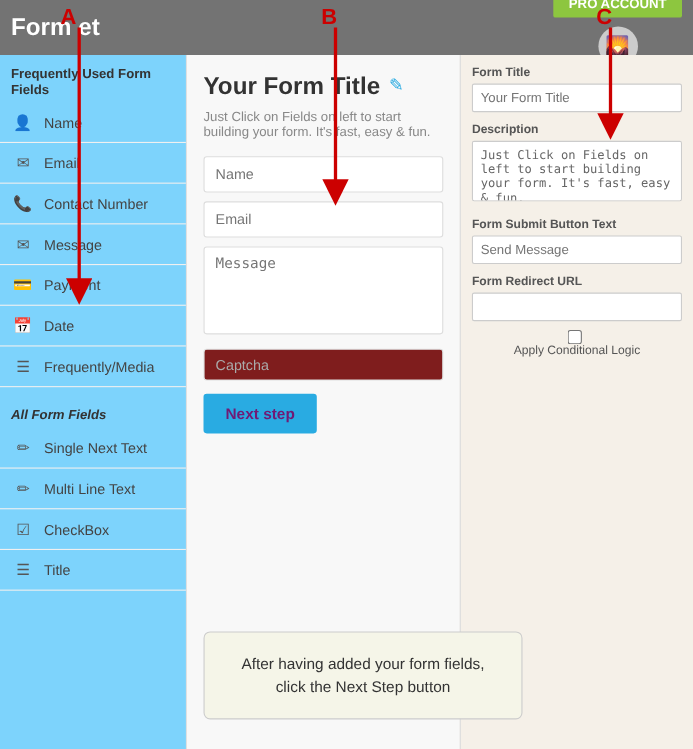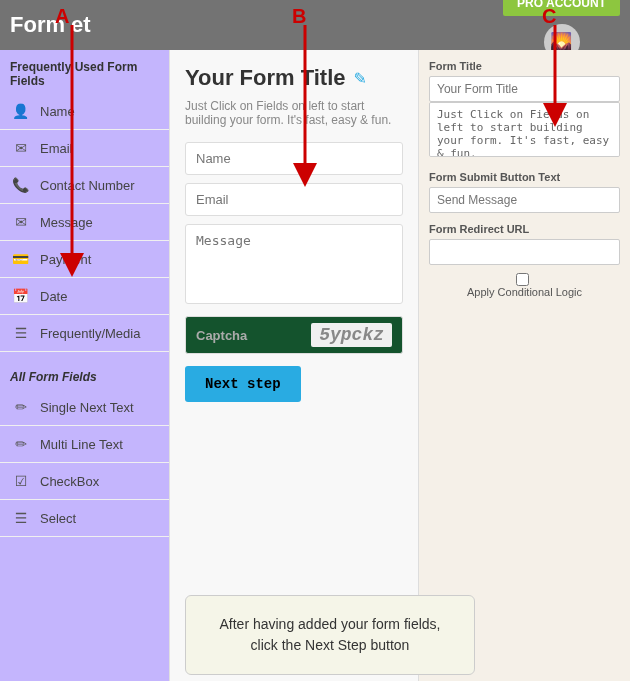--- a/index.html
+++ b/index.html
@@ -8,53 +8,53 @@
     
     .header { background: #737373; height: 50px; display: flex; align-items: center; justify-content: space-between; padding: 0 10px; }
     .header-logo { color: white; font-size: 22px; font-weight: bold; }
     .pro-account-btn { background: #8dc63f; color: white; border: none; padding: 6px 14px; font-size: 12px; font-weight: bold; cursor: pointer; border-radius: 2px; }
     .header-avatar { width: 36px; height: 36px; background: #ccc; border-radius: 50%; overflow: hidden; display: flex; align-items: center; justify-content: center; color: #888; font-size: 18px; }
 
     
     .main-layout { display: flex; height: calc(681px - 50px); }
 
     
-    .sidebar { width: 170px; background: #c4b5fd; border-right: 1px solid #e0e0e0; overflow-y: auto; padding-bottom: 10px; }
+    .sidebar { width: 170px; background: #7dd3fc; border-right: 1px solid #e0e0e0; overflow-y: auto; padding-bottom: 10px; }
     .sidebar-section-title { font-size: 12px; font-weight: bold; color: #333; padding: 10px 10px 5px; }
     .sidebar-item { display: flex; align-items: center; padding: 7px 10px; cursor: pointer; font-size: 13px; color: #444; border-bottom: 1px solid #f0f0f0; }
     .sidebar-item .item-icon { width: 22px; height: 22px; margin-right: 8px; display: flex; align-items: center; justify-content: center; color: #555; font-size: 14px; }
 
     
     .center { flex: 1; padding: 15px; background: #f8f8f8; overflow-y: auto; }
     .form-title-row { display: flex; align-items: center; margin-bottom: 8px; }
     .form-title-text { font-size: 22px; font-weight: bold; color: #333; margin-right: 8px; }
     .edit-icon { color: #29abe2; font-size: 16px; cursor: pointer; }
     .form-subtitle { font-size: 12px; color: #888; margin-bottom: 15px; }
     .form-field-preview { width: 100%; border: 1px solid #ddd; border-radius: 3px; padding: 8px 10px; font-size: 13px; color: #aaa; background: white; margin-bottom: 8px; outline: none; }
     textarea.form-field-preview { height: 80px; resize: none; }
-    .captcha-row { display: flex; align-items: center; border: 1px solid #ddd; background: #14532d; border-radius: 3px; padding: 6px 10px; margin-bottom: 12px; font-weight: bold; }
+    .captcha-row { display: flex; align-items: center; border: 1px solid #ddd; background: #7f1d1d; border-radius: 3px; padding: 6px 10px; margin-bottom: 12px; }
     .captcha-label { font-size: 13px; color: #aaa; flex: 1; }
     .captcha-img { font-style: italic; font-size: 18px; color: #888; font-family: 'Courier New', monospace; background: #f0f0f0; padding: 2px 8px; border-radius: 2px; }
-    .next-step-btn { background: #29abe2; color: #000000; border: none; padding: 10px 20px; font-size: 14px; font-weight: bold; border-radius: 3px; cursor: pointer; font-family: Liberation Mono, monospace; }
+    .next-step-btn { background: #29abe2; color: #701a75; border: none; padding: 10px 20px; font-size: 14px; font-weight: bold; border-radius: 3px; cursor: pointer; }
 
     
     .right-panel { width: 212px; background: #f5f0e8; border-left: 1px solid #ddd; padding: 10px; overflow-y: auto; }
     .panel-field-label { font-size: 11px; font-weight: bold; color: #555; margin-bottom: 4px; margin-top: 10px; }
     .panel-field-label:first-child { margin-top: 0; }
     .panel-input { width: 100%; border: 1px solid #ccc; border-radius: 2px; padding: 5px 7px; font-size: 12px; color: #555; background: white; outline: none; }
     .panel-textarea { width: 100%; border: 1px solid #ccc; border-radius: 2px; padding: 5px 7px; font-size: 11px; color: #666; background: white; outline: none; height: 55px; resize: none; }
     .panel-checkbox-row { display: flex; align-items: center; margin-top: 8px; font-size: 11px; color: #555; flex-direction: column; }
     .panel-checkbox-row input { margin-right: 5px; }
 
     
     .annotation-layer { position: absolute; top: 0; left: 0; width: 630px; height: 681px; pointer-events: none; }
     .arrow-label { position: absolute; font-size: 20px; font-weight: bold; color: #cc0000; font-family: Arial, sans-serif; }
 
     
-    .tooltip-box { position: absolute; bottom: 6px; left: 185px; width: 290px; background: #f5f5e8; border: 1px solid #ccc; border-radius: 6px; padding: 18px 20px; font-size: 14px; color: #333; text-align: center; line-height: 1.5; z-index: 10; }
+    .tooltip-box { position: absolute; bottom: 27px; left: 185px; width: 290px; background: #f5f5e8; border: 1px solid #ccc; border-radius: 6px; padding: 18px 20px; font-size: 14px; color: #333; text-align: center; line-height: 1.5; z-index: 10; }
 
     
     svg.arrows { position: absolute; top: 0; left: 0; width: 630px; height: 681px; pointer-events: none; }
   </style>
 </head>
 <body>
 
 <div class="header">
   <span class="header-logo">Form et</span>
   <div style="display:flex;align-items:center;gap:8px;flex-direction:column;">
@@ -108,47 +108,47 @@
     <div class="sidebar-item">
       <span class="item-icon">✏</span>
       <span>Multi Line Text</span>
     </div>
     <div class="sidebar-item">
       <span class="item-icon">☑</span>
       <span>CheckBox</span>
     </div>
     <div class="sidebar-item">
       <span class="item-icon">☰</span>
-      <span>Select</span>
+      <span>Title</span>
     </div>
   </div>
 
   <div class="center">
     <div class="form-title-row">
       <span class="form-title-text">Your Form Title</span>
       <span class="edit-icon">✎</span>
     </div>
     <div class="form-subtitle">Just Click on Fields on left to start building your form. It's fast, easy &amp; fun.</div>
 
     <input class="form-field-preview" type="text" placeholder="Name" style="">
     <input class="form-field-preview" type="text" placeholder="Email" style="">
     <textarea class="form-field-preview" placeholder="Message" style=""></textarea>
 
     <div class="captcha-row">
       <span class="captcha-label">Captcha</span>
-      <span class="captcha-img">5ypckz</span>
     </div>
 
     <button class="next-step-btn">Next step</button>
   </div>
 
   <div class="right-panel">
     <div class="panel-field-label">Form Title</div>
     <input class="panel-input" type="text" placeholder="Your Form Title" style="">
 
+    <div class="panel-field-label">Description</div>
     <textarea class="panel-textarea" style="">Just Click on Fields on left to start building your form. It's fast, easy &amp; fun.</textarea>
 
     <div class="panel-field-label">Form Submit Button Text</div>
     <input class="panel-input" type="text" placeholder="Send Message" style="">
 
     <div class="panel-field-label">Form Redirect URL</div>
     <input class="panel-input" type="text" style="">
 
     <div class="panel-checkbox-row">
       <input type="checkbox" style="">

